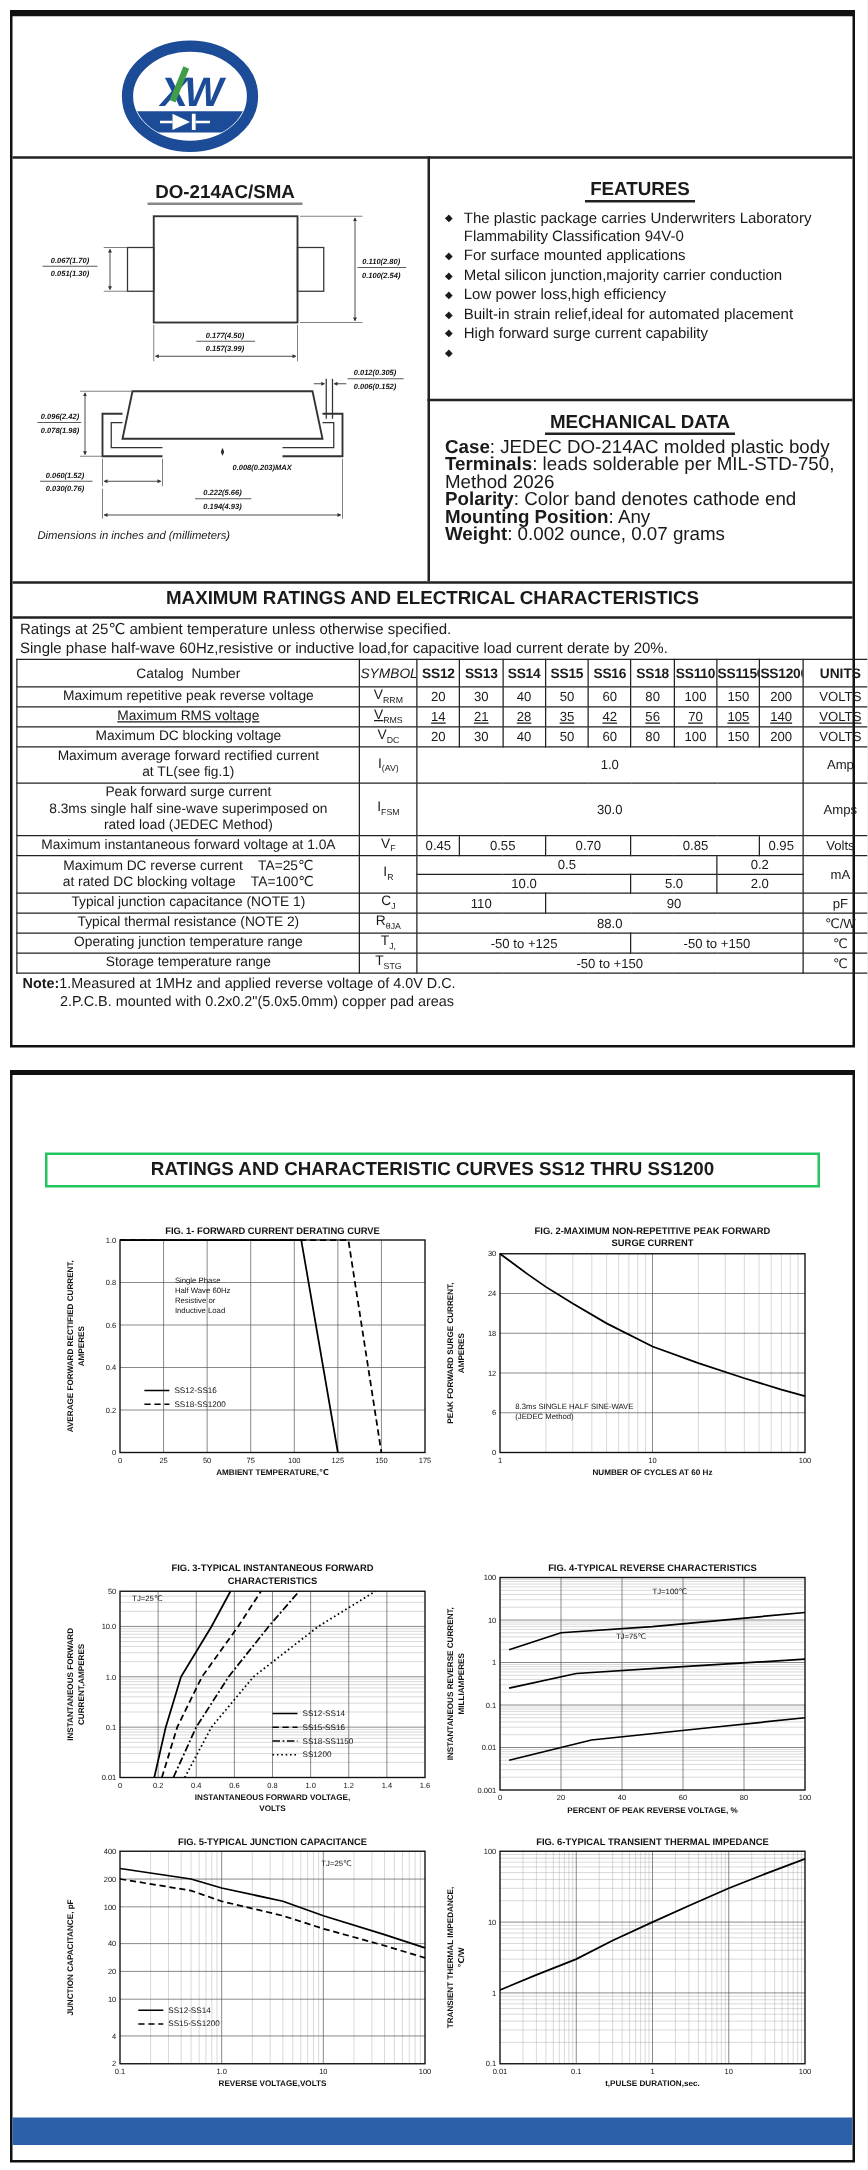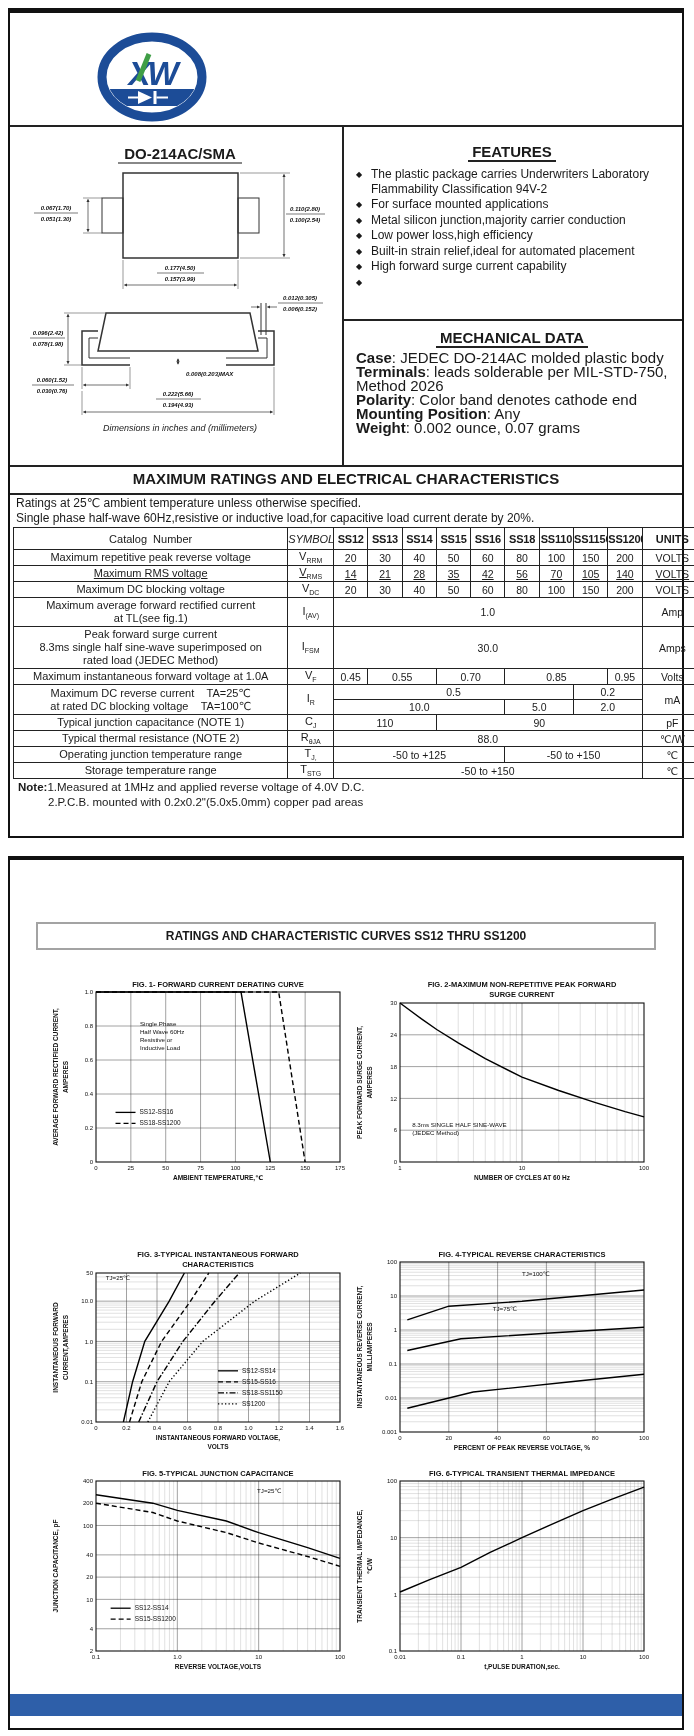--- a/index.html
+++ b/index.html
@@ -15,21 +15,21 @@
   #part-range{font-size:26px;font-weight:bold;letter-spacing:.5px}
   #title-rule{border-top:2px solid #222;margin:3px 8px 6px 8px}
   #subtitle{font-size:15px;font-weight:bold}
   #tagline{font-size:12.5px;font-style:italic;margin-top:4px}
   #header-rule{left:0;top:112px;width:672px;border-top:2px solid #222}
   #col-divider{left:332px;top:112px;height:340px;border-left:2px solid #222}
 
   
   #pkg-name{left:20px;top:132px;width:300px;text-align:center;font-size:15px;font-weight:bold}
   #pkg-name span{border-bottom:2px solid #888;padding:0 6px}
-  #pkg-caption{left:20px;top:410px;width:300px;text-align:center;font-style:italic;font-size:9px}
+  #pkg-caption{left:20px;top:410px;width:300px;font-style:italic;font-size:9px}
   .dwg{stroke:#333;fill:none;stroke-width:1}
   .dwg2{stroke:#333;fill:none;stroke-width:1.5}
   .dimln{stroke:#333;stroke-width:.7;fill:none}
   .ext{stroke:#555;stroke-width:.6}
   .fr{stroke:#222;stroke-width:.6}
   .dimtxt{font:italic bold 6px "Liberation Sans","DejaVu Sans",sans-serif;fill:#111}
 
   
   .sec-heading{font-size:15px;font-weight:bold;text-align:center}
   .sec-heading span{border-bottom:2px solid #222;padding:0 4px}
@@ -58,22 +58,22 @@
   .lbl{text-align:right;padding:1px 3px !important;font-size:11px;line-height:13px}
   .sym{font-size:11px}
   .sym sub{font-size:7px}
   .vcell{font-size:10.5px}
   .unit{font-size:10.5px}
   .note-line{font-size:11.5px}
   #note1{left:8px;top:768px}
   #note2{left:38px;top:783px}
 
   
-  #curves-title{left:26px;top:62px;width:620px;height:28px;border:2px solid #a3a3a3;box-sizing:border-box;
-    text-align:center;font-weight:bold;font-size:12px;line-height:24px}
+  #curves-title{left:26px;top:62px;width:620px;height:28px;border:2px solid #22c55e;box-sizing:border-box;
+    text-align:center;font-weight:bold;font-size:15px;line-height:24px}
   .figframe{width:300px;height:215px}
   #f1{left:40px;top:115px} #f2{left:344px;top:115px}
   #f3{left:40px;top:385px} #f4{344px;top:385px;left:344px}
   #f5{left:40px;top:604px} #f6{left:344px;top:604px}
   #footer-bar{left:0;top:834px;width:672px;height:22px;background:#2e5fa9}
 
   
   .ftitle{font:bold 7.5px "Liberation Sans","DejaVu Sans",sans-serif;fill:#111}
   .tick{font:6px "Liberation Sans","DejaVu Sans",sans-serif;fill:#111}
   .ylab,.xlab{font:bold 6.5px "Liberation Sans","DejaVu Sans",sans-serif;fill:#111}
@@ -184,21 +184,21 @@
         <line x1="55.5" y1="249" x2="244.5" y2="249" class="dimln" marker-start="url(#ma)" marker-end="url(#ma)"></line>
       </g>
     </svg>
 
     <div id="pkg-caption" class="abs">Dimensions in inches and (millimeters)</div>
 
     <div id="features-head" class="abs sec-heading">
       <span>FEATURES</span>
     </div>
     <div id="features-list" class="abs">
-        <div class="feat"><span class="bullet">◆</span><span>The plastic package carries Underwriters Laboratory Flammability Classification 94V-2</span></div>
+        <div class="feat"><span class="bullet">◆</span><span>The plastic package carries Underwriters Laboratory Flammability Classification 94V-0</span></div>
         <div class="feat"><span class="bullet">◆</span><span>For surface mounted applications</span></div>
         <div class="feat"><span class="bullet">◆</span><span>Metal silicon junction,majority carrier conduction</span></div>
         <div class="feat"><span class="bullet">◆</span><span>Low power loss,high efficiency</span></div>
         <div class="feat"><span class="bullet">◆</span><span>Built-in strain relief,ideal for automated placement</span></div>
         <div class="feat"><span class="bullet">◆</span><span>High forward surge current capability</span></div>
         <div class="feat"><span class="bullet">◆</span></div>
       </div>
 
     <div id="right-rule" class="abs"></div>
 

